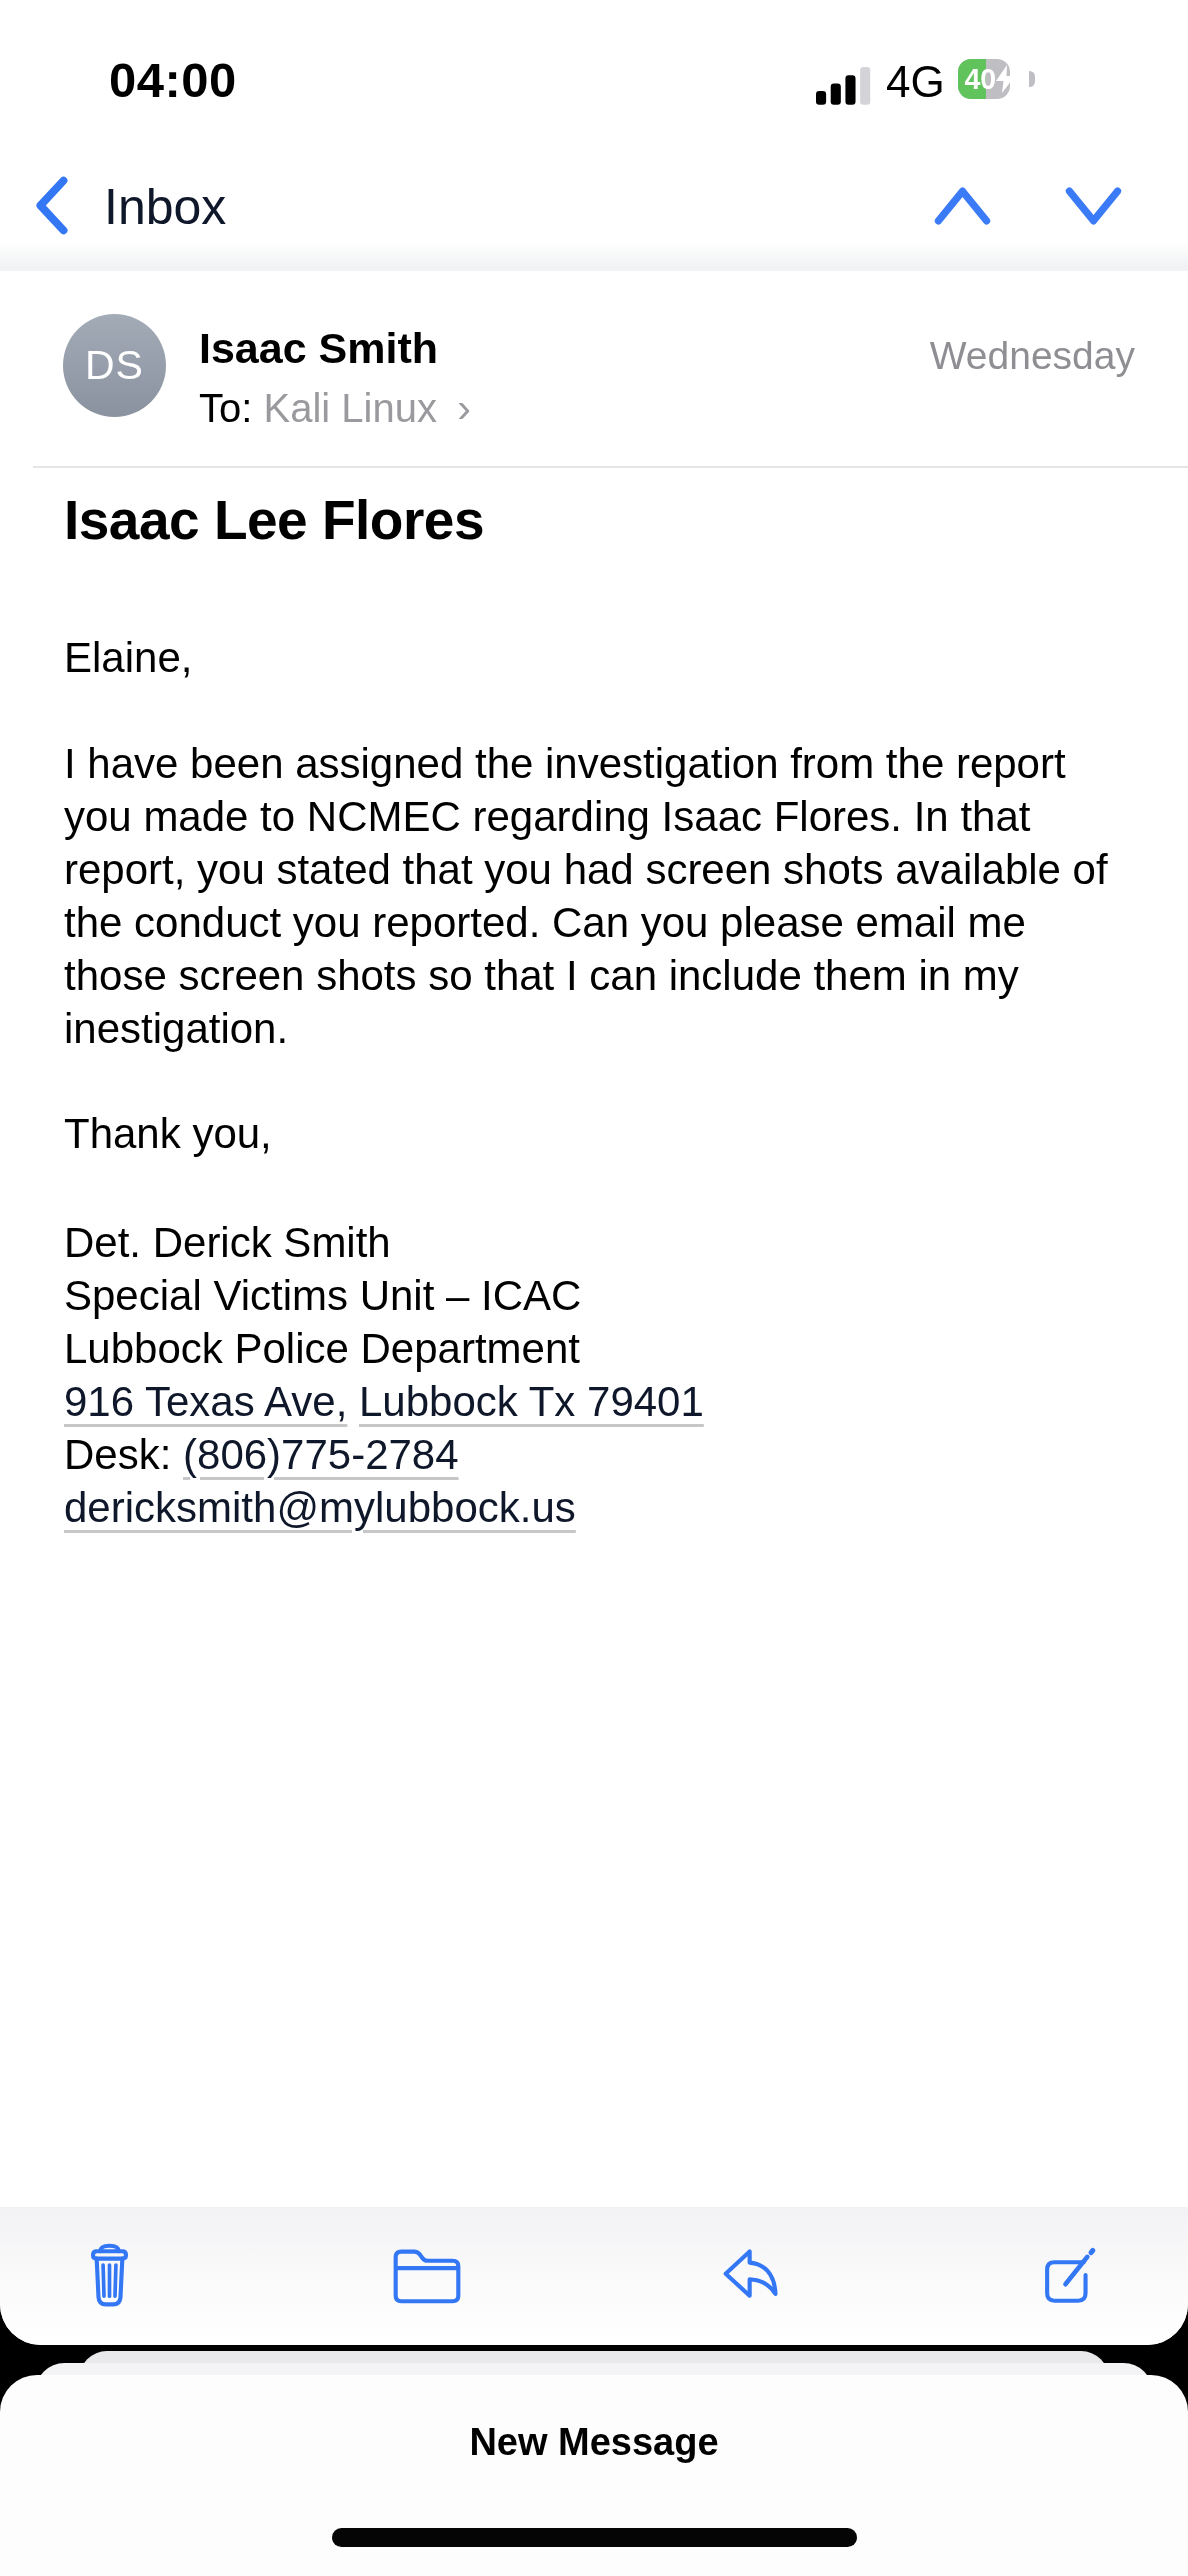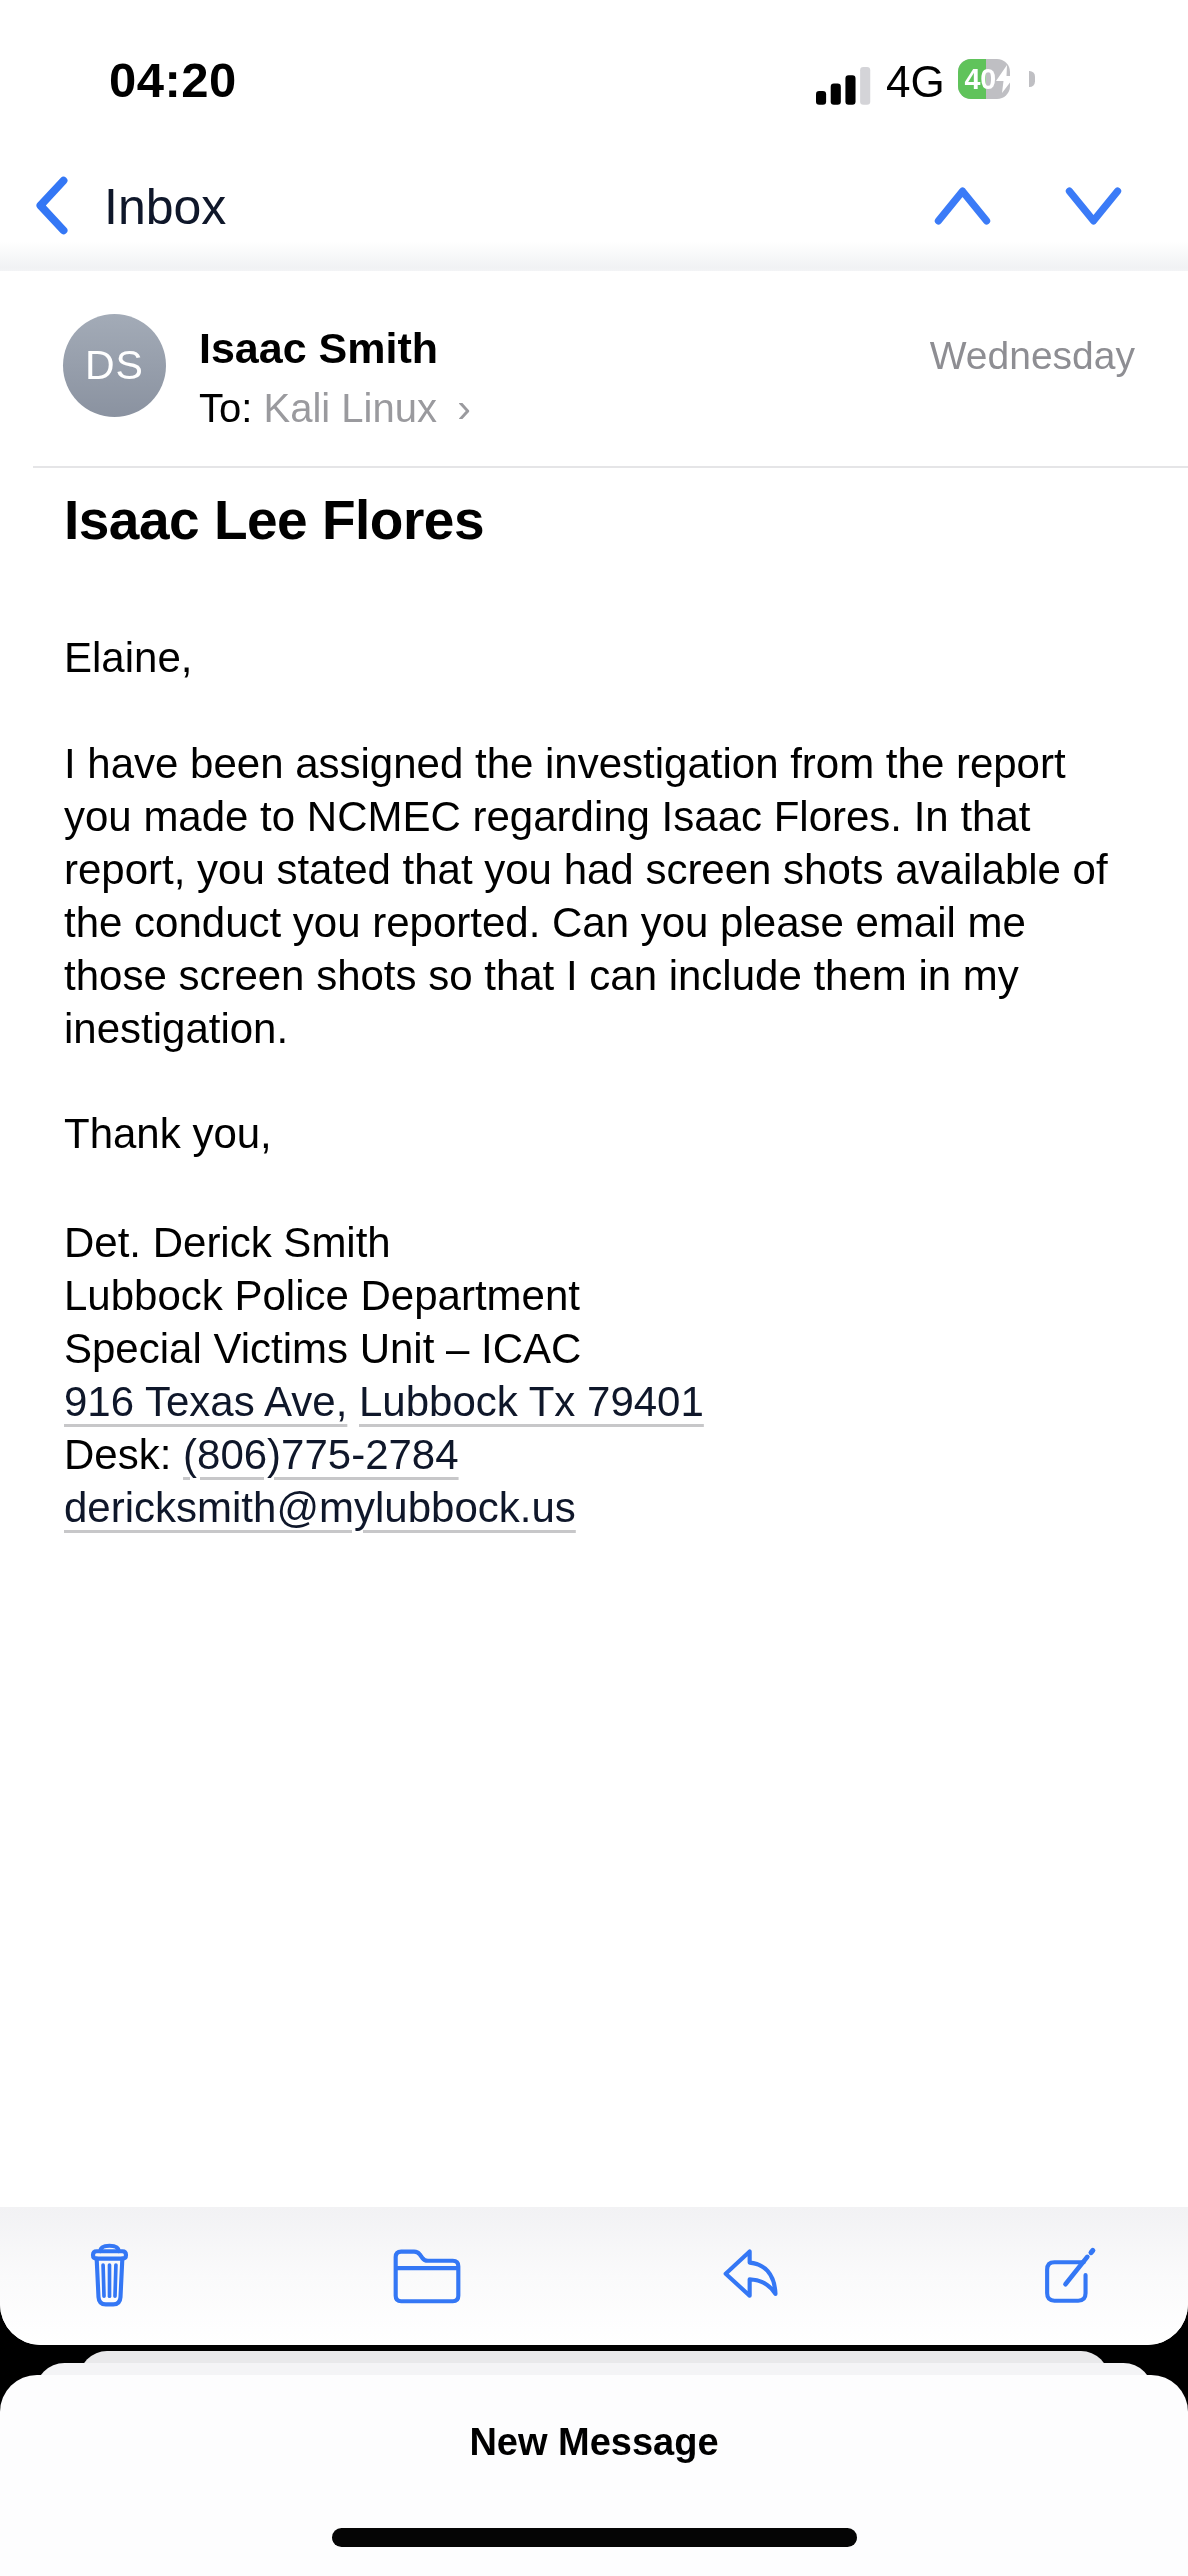--- a/index.html
+++ b/index.html
@@ -62,21 +62,21 @@
   .sheet-title{position:absolute;left:0;width:100%;top:46px;text-align:center;font-size:38px;font-weight:700;}
   .home-indicator{position:absolute;left:332px;top:2528px;width:525px;height:19.3px;border-radius:10px;background:#050505;cursor:grab;}
 </style>
 </head>
 <body>
 
 <div class="screen">
 
   <div class="mail-card">
 
-    <div class="status-time">04:20</div>
+    <div class="status-time">04:00</div>
     <div class="signal">
       <svg width="57" height="40" viewBox="0 0 62 43">
         <rect x="0" y="28" width="11" height="15" rx="3.5" fill="#000"></rect>
         <rect x="16" y="20" width="11" height="23" rx="3.5" fill="#000"></rect>
         <rect x="32" y="11" width="11" height="32" rx="3.5" fill="#000"></rect>
         <rect x="48" y="2" width="11" height="41" rx="3.5" fill="#d4d4d8"></rect>
       </svg>
     </div>
     <div class="net-label">4G</div>
     <div class="battery">
@@ -131,22 +131,22 @@
     <div class="greeting">Elaine,</div>
     <div class="body-text">I have been assigned the investigation from the report
 you made to NCMEC regarding Isaac Flores. In that
 report, you stated that you had screen shots available of
 the conduct you reported. Can you please email me
 those screen shots so that I can include them in my
 inestigation.</div>
     <div class="closing">Thank you,</div>
     <div class="signature">
       <div>Det. Derick Smith</div>
+      <div>Special Victims Unit – ICAC</div>
       <div>Lubbock Police Department</div>
-      <div>Special Victims Unit – ICAC</div>
       <div>
         <span class="sig-link">916 Texas Ave,</span>
         <span> </span>
         <span class="sig-link">Lubbock Tx 79401</span>
       </div>
       <div>
         <span>Desk: </span>
         <span class="sig-link">(806)775-2784</span>
       </div>
       <div>

